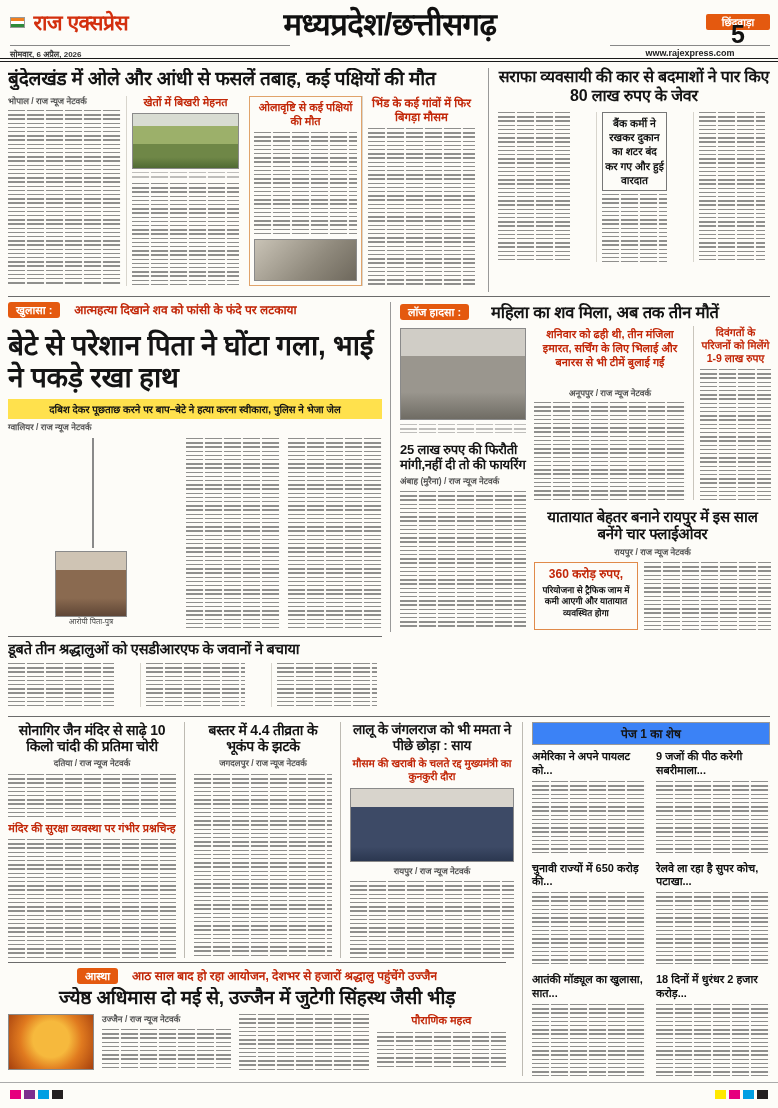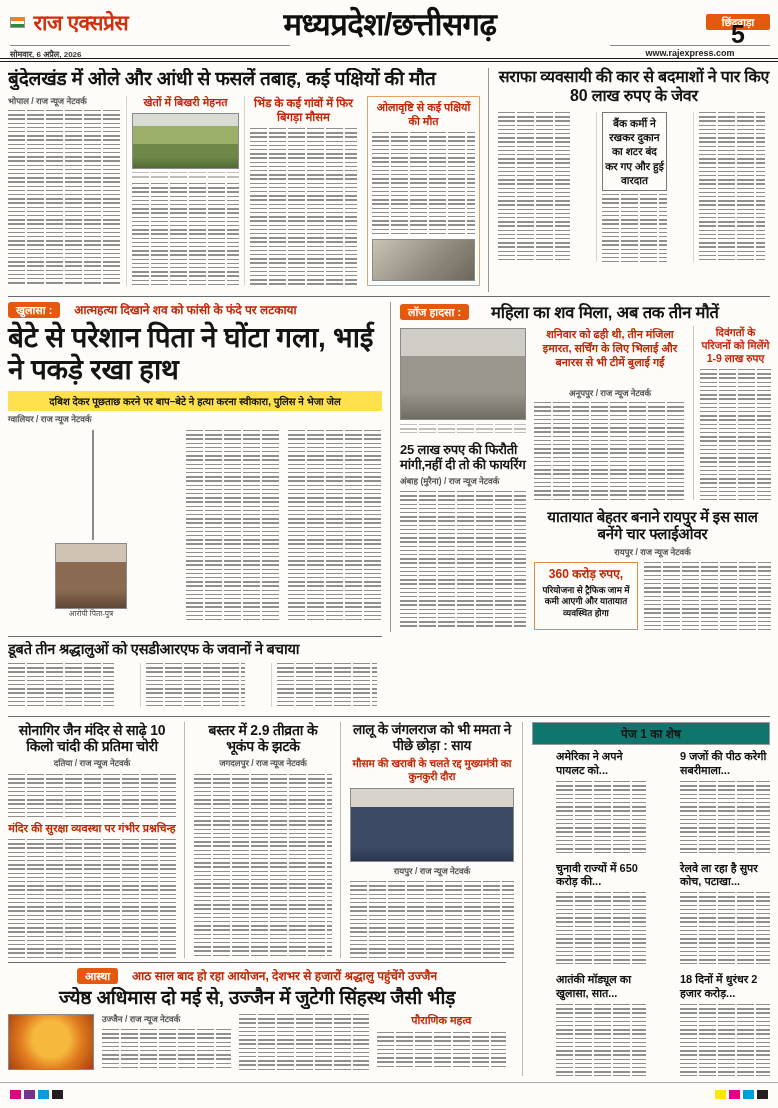--- a/index.html
+++ b/index.html
@@ -54,23 +54,23 @@
   .edition-badge{background:#e4590f;color:#fff;font-size:10.5px;font-weight:bold;text-align:center;line-height:16px;height:16px;border-radius:2px;}
   .page-number{font-size:25px;font-weight:bold;text-align:center;line-height:26px;color:#111;}
   .website{font-size:9px;font-weight:bold;color:#222;text-align:center;border-top:1px solid #888;padding-top:2px;}
   
   .murder-grid{display:grid;grid-template-columns:170px 1fr 1fr;gap:8px;height:192px;margin-top:5px;}
   .mg-photos{display:flex;flex-direction:column;gap:3px;min-width:0;align-items:center;}
   .mg-row{display:flex;gap:4px;flex:1;}
   .sidebox{border-left:1px solid #c9c5bc;padding-left:6px;display:flex;flex-direction:column;gap:4px;}
   .amtbox{border:1.5px solid #e08a4a;padding:4px;width:104px;display:flex;flex-direction:column;gap:3px;text-align:center;}
   
-  .p1header{font-weight:bold;font-size:12px;text-align:center;background:#0f766e;border:1px solid #999;padding:2px 0;}
+  .p1header{font-weight:bold;font-size:12px;text-align:center;background:#3b82f6;border:1px solid #999;padding:2px 0;}
   .p1cols{display:grid;grid-template-columns:1fr 1fr;gap:10px;height:326px;margin-top:5px;}
-  .p1col{display:flex;flex-direction:column;gap:9px;min-width:0;margin-left:24px;}
+  .p1col{display:flex;flex-direction:column;gap:9px;min-width:0;}
   .p1item{display:flex;flex-direction:column;gap:3px;flex:1;}
   .p1head{font-weight:bold;font-size:11px;line-height:1.25;color:#111;}
   
   .marks{display:flex;gap:3px;}
   .marks i{width:11px;height:9px;display:block;}
   .mk-c{background:#009fe3;}.mk-m{background:#e6007e;}.mk-y{background:#ffe800;}.mk-k{background:#231f20;}.mk-p{background:#7d2f8e;}
 </style>
 </head>
 <body>
 
@@ -98,28 +98,28 @@
       <div class="col">
         <div class="byline">भोपाल / राज न्यूज नेटवर्क</div>
         <div class="greek fill"></div>
       </div>
       <div class="col">
         <div class="redhead c" style="font-size:11px">खेतों में बिखरी मेहनत</div>
         <div class="photo field" style="height:56px"></div>
         <div class="greek light" style="height:7px"></div>
         <div class="greek fill"></div>
       </div>
-      <div class="col">
-        <div class="redhead c" style="font-size:11.5px">भिंड के कई गांवों में फिर बिगड़ा मौसम</div>
-        <div class="greek fill"></div>
-      </div>
       <div class="col boxed">
         <div class="redhead c" style="font-size:11px">ओलावृष्टि से कई पक्षियों की मौत</div>
         <div class="greek fill"></div>
         <div class="photo birds" style="height:42px"></div>
+      </div>
+      <div class="col">
+        <div class="redhead c" style="font-size:11.5px">भिंड के कई गांवों में फिर बिगड़ा मौसम</div>
+        <div class="greek fill"></div>
       </div>
     </div>
   </section>
 
   <section class="sec" style="left:488px;top:68px;width:282px;height:224px;border-left:1px solid #999;padding-left:9px">
     <h1 class="headline c" style="font-size:16px">सराफा व्यवसायी की कार से बदमाशों ने पार किए 80 लाख रुपए के जेवर</h1>
     <div class="cols3" style="height:150px;margin-top:7px">
       <div class="col">
           <div class="greek fill"></div>
         </div>
@@ -133,21 +133,21 @@
     </div>
   </section>
 
   <div class="rule-h" style="left:8px;top:296px;width:762px"></div>
 
   <section class="sec" style="left:8px;top:302px;width:374px;height:330px">
     <div class="kickrow">
       <span class="kicker">खुलासा :</span>
       <span class="redhead" style="font-size:12px;white-space:nowrap;overflow:hidden">आत्महत्या दिखाने शव को फांसी के फंदे पर लटकाया</span>
     </div>
-    <h1 class="headline" style="font-size:28px;margin-top:4px">बेटे से परेशान पिता ने घोंटा गला, भाई ने पकड़े रखा हाथ</h1>
+    <h1 class="headline" style="font-size:28px;margin-top:12px">बेटे से परेशान पिता ने घोंटा गला, भाई ने पकड़े रखा हाथ</h1>
     <div class="yellowsub">दबिश देकर पूछताछ करने पर बाप–बेटे ने हत्या करना स्वीकारा, पुलिस ने भेजा जेल</div>
     <div class="byline" style="margin-top:3px">ग्वालियर / राज न्यूज नेटवर्क</div>
     <div class="murder-grid">
       <div class="mg-photos">
         <div class="photo body" style="height:110px">
           <span class="photo-label">मामला</span>
         </div>
         <div class="mg-row">
           <div>
             <div class="photo portrait" style="width:72px;height:66px"></div>
@@ -216,21 +216,21 @@
       <h2 class="headline c" style="font-size:14px">सोनागिर जैन मंदिर से साढ़े 10 किलो चांदी की प्रतिमा चोरी</h2>
       <div class="byline c">दतिया / राज न्यूज नेटवर्क</div>
       <div class="greek" style="height:44px"></div>
       <div class="redhead c" style="font-size:11px">मंदिर की सुरक्षा व्यवस्था पर गंभीर प्रश्नचिन्ह</div>
       <div class="greek fill"></div>
     </div>
 
     <div class="rule-v" style="left:176px;top:0;height:236px"></div>
 
     <div class="abs colflex" style="left:186px;top:0;width:138px;height:236px">
-      <h2 class="headline c" style="font-size:14px">बस्तर में 2.9 तीव्रता के भूकंप के झटके</h2>
+      <h2 class="headline c" style="font-size:14px">बस्तर में 4.4 तीव्रता के भूकंप के झटके</h2>
       <div class="byline c">जगदलपुर / राज न्यूज नेटवर्क</div>
       <div class="greek fill"></div>
     </div>
 
     <div class="rule-v" style="left:332px;top:0;height:236px"></div>
 
     <div class="abs colflex" style="left:342px;top:0;width:164px;height:236px">
       <h2 class="headline c" style="font-size:13.5px">लालू के जंगलराज को भी ममता ने पीछे छोड़ा : साय</h2>
       <div class="redhead c" style="font-size:10.5px">मौसम की खराबी के चलते रद्द मुख्यमंत्री का कुनकुरी दौरा</div>
       <div class="photo press" style="height:74px"></div>

